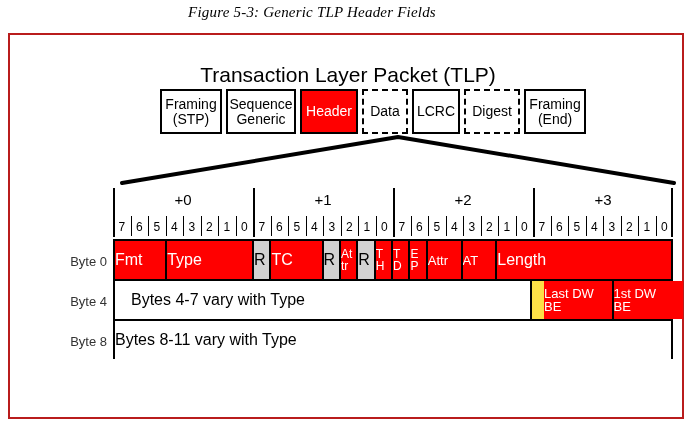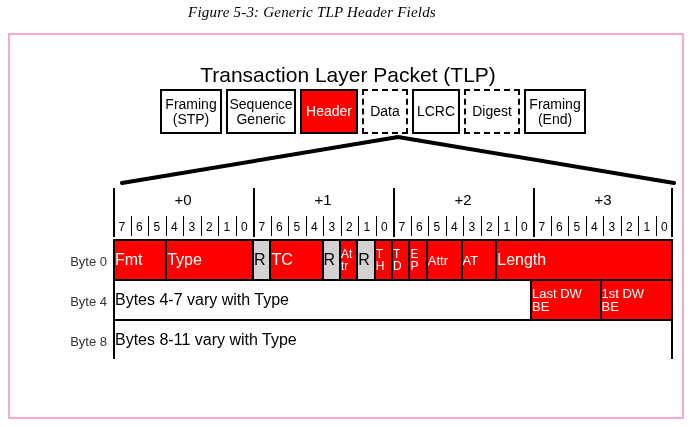--- a/index.html
+++ b/index.html
@@ -11,21 +11,21 @@
     position:absolute;left:0;top:4px;width:624px;
     text-align:center;
     font-family:"Liberation Serif",serif;
     font-style:italic;font-size:15px;letter-spacing:.2px;
   }
 
   
   #figure-frame{
     position:absolute;left:8px;top:33px;
     width:676px;height:386px;
-    border:2px solid #f9a8d4;box-sizing:border-box;background:#fff;
+    border:2px solid #b91c1c;box-sizing:border-box;background:#fff;
   }
 
   
   #tlp-title{
     position:absolute;left:0;top:28px;width:676px;
     text-align:center;font-size:21px;
   }
 
   
   #tlp-strip{
@@ -239,24 +239,24 @@
         </div>
         <div class="field red small" style="flex: 0 0 6.25%;">
           <span>AT</span>
         </div>
         <div class="field red" style="flex: 0 0 31.25%;">
           <span>Length</span>
         </div>
       </div>
       <div class="grid-row">
         <div class="row-label">Byte 4</div>
-        <div class="field plain" style="flex: 0 0 75%;">
+        <div class="field plain" style="flex: 0 0 75%; padding-left: 16px;">
           <span>Bytes 4-7 vary with Type</span>
         </div>
-        <div class="field red small" style="flex: 0 0 12.5%;">
+        <div class="field red small" style="flex: 0 0 12.5%; margin-left: 12px;">
           <span>Last DW</span>
           <span class="l2">BE</span>
         </div>
         <div class="field red small" style="flex: 0 0 12.5%;">
           <span>1st DW</span>
           <span class="l2">BE</span>
         </div>
       </div>
       <div class="grid-row">
         <div class="row-label">Byte 8</div>

